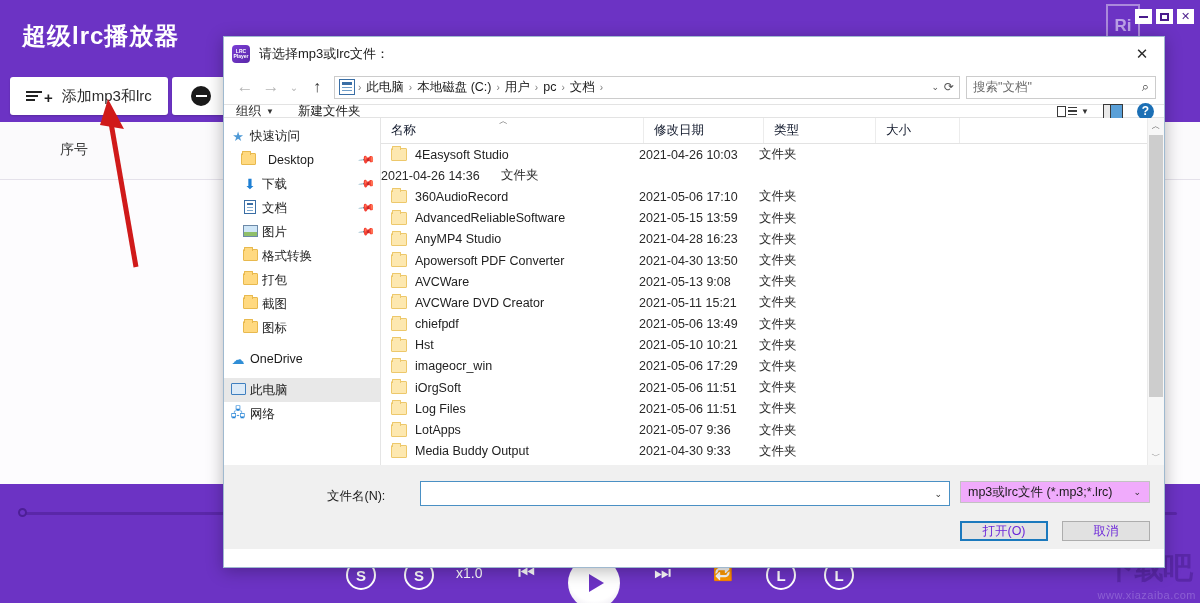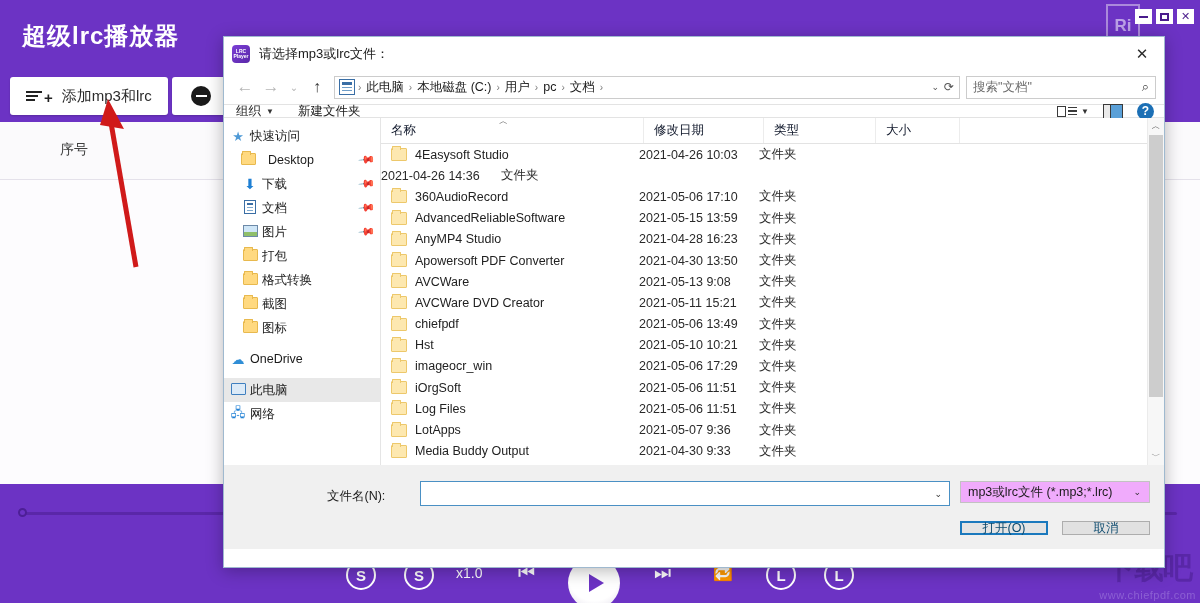--- a/index.html
+++ b/index.html
@@ -299,23 +299,23 @@
   }
   .fn-input .car { position: absolute; right: 7px; font-size: 9px; color: #333; }
   .filter {
     position: absolute; left: 736px; top: 16px; width: 190px; height: 22px;
     background: #f0abfc; border: 1px solid #c2c2c2;
     display: flex; align-items: center; padding: 0 7px;
     font-size: 12.5px; color: #1a1a1a;
   }
   .filter .car { position: absolute; right: 8px; font-size: 9px; color: #333; }
   .btn {
-    position: absolute; top: 56px; height: 14px; width: 88px;
-    display: flex; align-items: center; justify-content: center;
-    background: #e1e1e1; border: 1px solid #adadad; font-size: 12.5px; color: #0c4a6e;
+    position: absolute; top: 56px; height: 20px; width: 88px;
+    display: flex; align-items: center; justify-content: center;
+    background: #e1e1e1; border: 1px solid #adadad; font-size: 12.5px; color: #6d28d9;
   }
   #btn-open { left: 736px; background: #e4e4e4; border: 2px solid #1b79bd; }
   #btn-cancel { left: 838px; }
 </style>
 </head>
 <body>
 
 <div id="root">
 
   <div class="app-titlebar">
@@ -377,21 +377,21 @@
   <div class="pbtn" style="left:654px; top:562px; font-size:19px;">⏭</div>
   <div class="pbtn" style="left:713px; top:563px; font-size:16px;">🔁</div>
   <div class="pbtn" style="left:766px; top:560px;">
       <div class="circ">L</div>
     </div>
   <div class="pbtn" style="left:824px; top:560px;">
       <div class="circ">L</div>
     </div>
 
   <div class="wm-logo">下载吧</div>
-  <div class="watermark">www.chiefpdf.com</div>
+  <div class="watermark">www.xiazaiba.com</div>
 
   <svg class="arrow" width="70" height="180" viewBox="0 0 70 180">
     <line x1="36" y1="172" x2="10" y2="22" stroke="#d01a1a" stroke-width="5"></line>
     <polygon points="8,4 24,34 0,30" fill="#d01a1a"></polygon>
   </svg>
 
   <div class="dlg">
 
     <div class="dlg-title">
       <div class="dlg-icon">
@@ -476,25 +476,25 @@
             <span class="side-lbl">文档</span>
             <span class="pin">📌</span>
           </div>
           <div class="side-item" style="padding-left: 14px;">
             <span class="side-ico"><span class="picico"></span></span>
             <span class="side-lbl">图片</span>
             <span class="pin">📌</span>
           </div>
           <div class="side-item" style="padding-left: 14px;">
             <span class="side-ico"><span class="fold"></span></span>
-            <span class="side-lbl">打包</span>
+            <span class="side-lbl">格式转换</span>
           </div>
           <div class="side-item" style="padding-left: 14px;">
             <span class="side-ico"><span class="fold"></span></span>
-            <span class="side-lbl">格式转换</span>
+            <span class="side-lbl">打包</span>
           </div>
           <div class="side-item" style="padding-left: 14px;">
             <span class="side-ico"><span class="fold"></span></span>
             <span class="side-lbl">截图</span>
           </div>
           <div class="side-item" style="padding-left: 14px; margin-bottom: 7px;">
             <span class="side-ico"><span class="fold"></span></span>
             <span class="side-lbl">图标</span>
           </div>
           <div class="side-item" style="padding-left: 2px; margin-bottom: 7px;">

